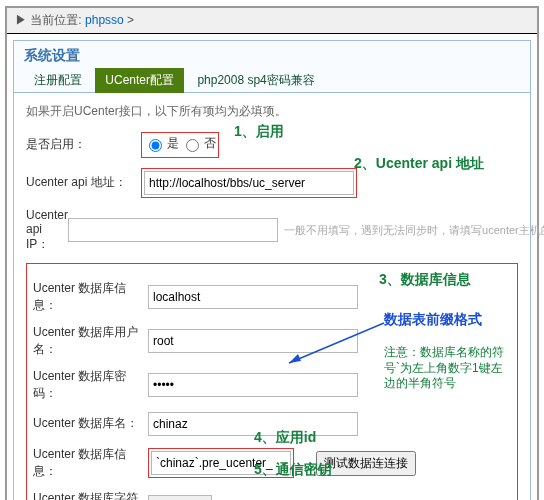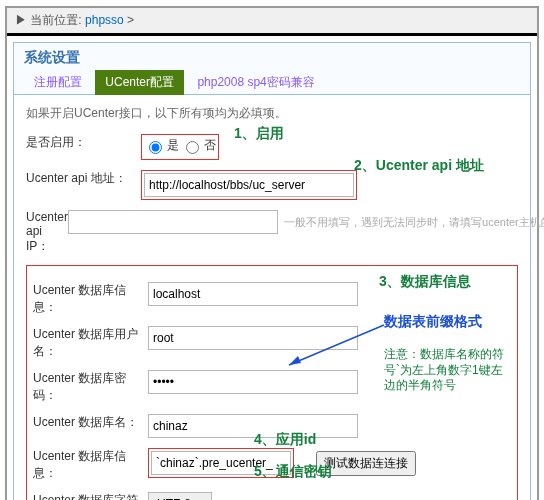--- a/index.html
+++ b/index.html
@@ -1,26 +1,26 @@
 <!DOCTYPE html>
 <html><head>
 <meta charset="utf-8">
 <style>
 body{margin:0;font-family:"Microsoft YaHei",Arial,sans-serif;font-size:12px;color:#333;background:#fff}
 .wrap{width:530px;margin:6px auto;border:2px solid #999;padding:0}
-.breadcrumb{background:#f0f0f0;padding:4px 8px;font-size:12px;color:#555;border-bottom:3px solid #000000}
+.breadcrumb{background:#f0f0f0;padding:4px 8px;font-size:12px;color:#555;border-bottom:1px solid #000000}
 .breadcrumb a{color:#06c;text-decoration:none}
 .panel{margin:6px;border:1px solid #9bbde0;background:#f8fbff}
 .title{color:#3874b0;font-size:14px;font-weight:bold;padding:6px 10px 2px}
 .tabs{border-bottom:1px solid #9bbde0;padding:0 10px}
-.tab{display:inline-block;padding:4px 10px;color:#8b5cf6;font-size:12px;cursor:pointer;position:relative;top:1px}
+.tab{display:inline-block;padding:4px 10px;color:#14532d;font-size:12px;cursor:pointer;position:relative;top:1px}
 .tab.active{background:#4d7c0f;color:#fff}
 .content{padding:10px 12px;position:relative;background:#fff}
 .hint{color:#666;margin-bottom:12px}
-.row{display:flex;align-items:flex-start;margin:10px 0;min-height:24px}
+.row{display:flex;align-items:center;margin:10px 0;min-height:24px}
 .lbl{width:115px;color:#333}
 .val{flex:0 0 auto}
 input[type=text],input[type=password],select{border:1px solid #b8b8b8;padding:2px 4px;font-size:12px;height:18px;box-sizing:content-box}
 .w200{width:200px}
 .radio-grp{display:inline-flex;align-items:center;gap:2px}
 .redbox{border:1px solid #d33;display:inline-block;padding:2px}
 .redbox-wide{border:1px solid #d33;padding:6px 6px}
 .testbtn{font-size:12px;padding:2px 6px;margin-left:22px}
 .annot{position:absolute;color:#15803d;font-weight:bold;font-size:14px;pointer-events:none}
 .annot.blue{color:#1a4fd6}

